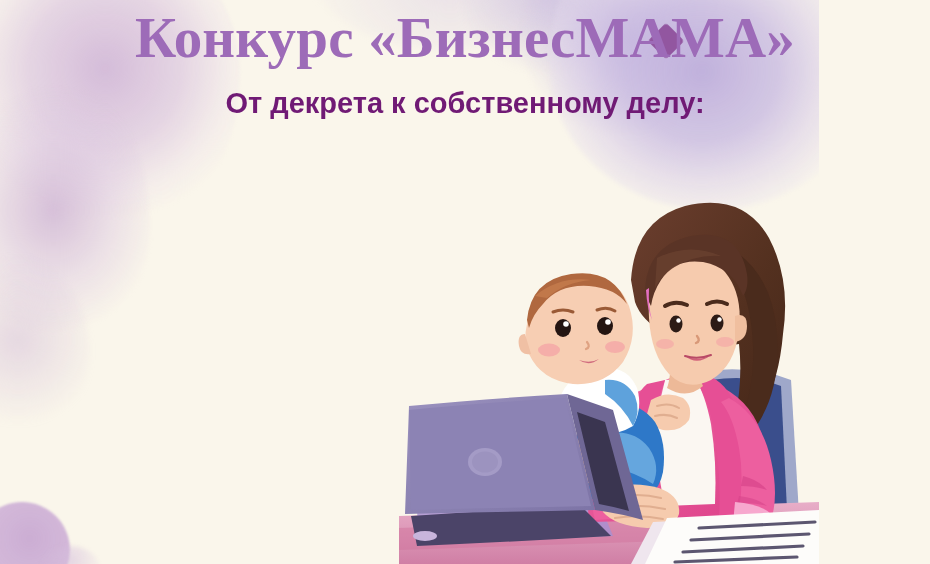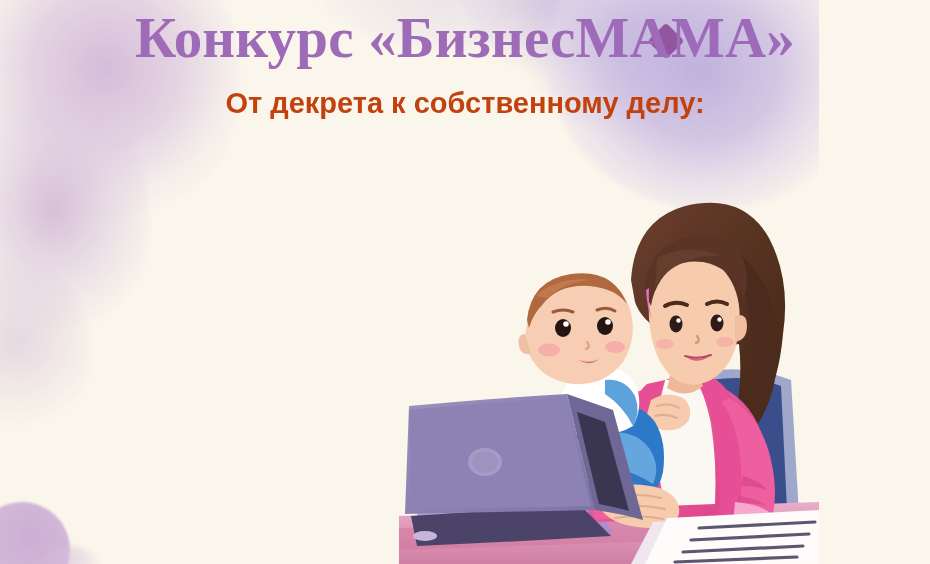--- a/index.html
+++ b/index.html
@@ -120,21 +120,21 @@
     letter-spacing:.2px;
     color:#9D6BB8;
     white-space:nowrap;
   }
   #subtitle{
     margin:0;padding-top:16px;
     font-family:"Liberation Sans", sans-serif;
     font-weight:700;
     font-size:29px;
     line-height:1.42;
-    color:#c2410c;
+    color:#701a75;
   }
   #subtitle .sub-line{display:block;white-space:nowrap;}
 
   
   #illustration{
     position:absolute;right:0;bottom:0;
     width:420px;height:380px;z-index:4;
   }
   #illustration svg{display:block;width:100%;height:100%;}
 </style>

